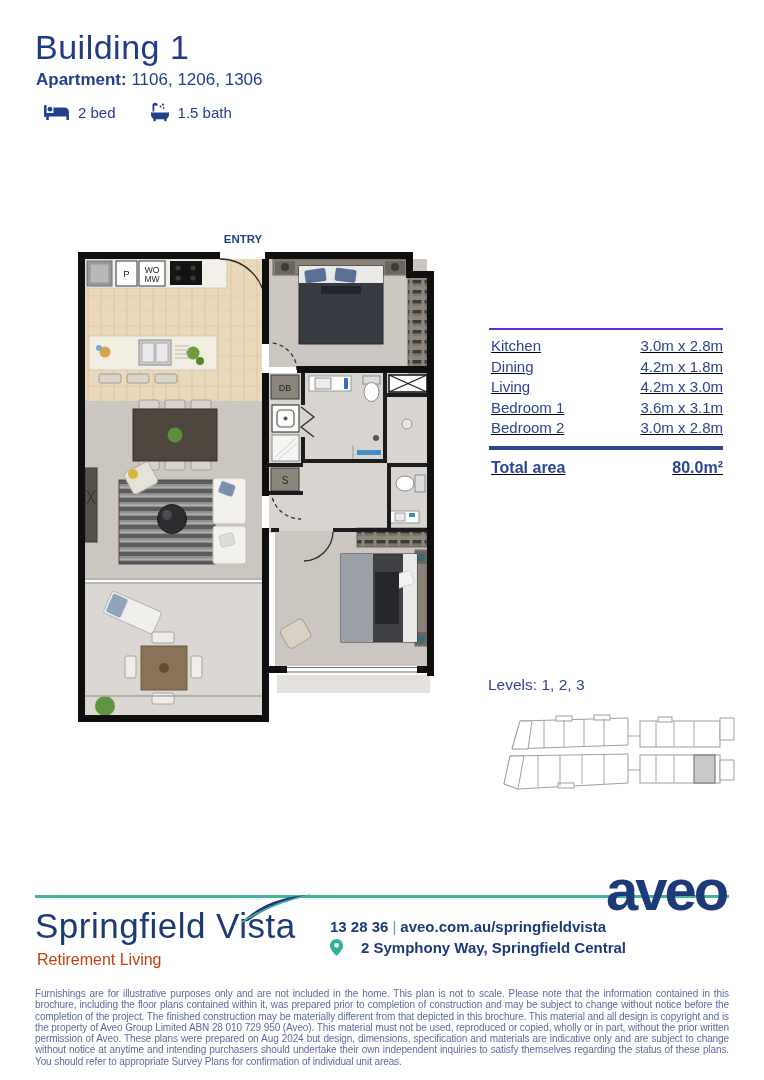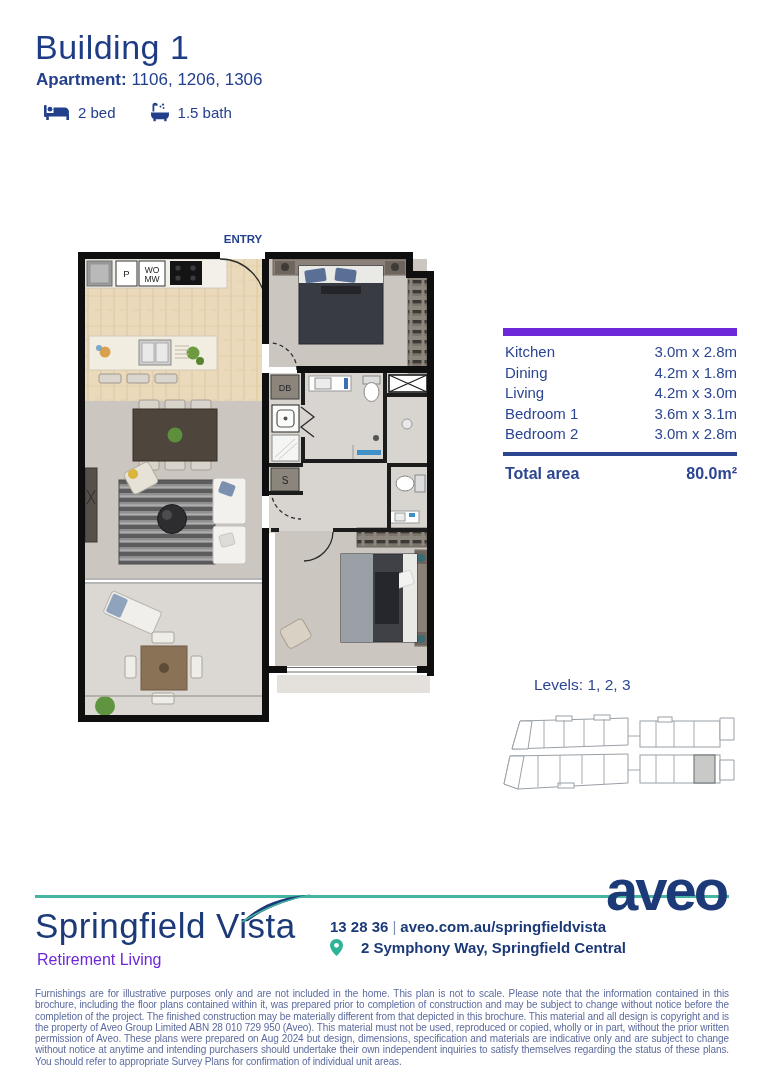--- a/index.html
+++ b/index.html
@@ -8,34 +8,34 @@
     font-family:"Liberation Sans", sans-serif;overflow:hidden;
   }
   .abs{position:absolute;}
   
   .title{left:35px;top:28px;font-size:34px;color:#1e3c85;letter-spacing:.5px;}
   .apt{left:36px;top:70px;font-size:17px;color:#23408c;}
   .apt b{font-weight:bold;}
   .features{left:36px;top:102px;display:flex;align-items:center;gap:26px;color:#23408c;font-size:15px;}
   .feature{display:flex;align-items:center;gap:8px;padding-left:8px;}
   
-  .dims{left:503px;top:328px;width:234px;border-top:8px solid #6d28d9;}
+  .dims{left:489px;top:328px;width:234px;border-top:2px solid #6d28d9;text-decoration:underline;}
   .tblock{padding:6px 0 7px 0;}
   .trow{display:flex;justify-content:space-between;font-size:15px;color:#2b4590;line-height:20.5px;}
   .trow .rname{padding-left:2px;}
   .tline{border-top:2px solid #2b4590;}
   .trow.total{font-size:16px;font-weight:bold;line-height:22px;padding:7px 0 0 0;align-items:flex-end;}
   .trow.total .rname{padding-left:2px;}
-  .levels{left:534px;top:676px;font-size:15.5px;color:#2b4590;}
+  .levels{left:488px;top:676px;font-size:15.5px;color:#2b4590;}
   
   .tealline{left:35px;top:895px;width:694px;height:3px;background:#45b5a2;}
   .brand{left:35px;top:906px;font-size:35px;color:#1d3a78;letter-spacing:.5px;white-space:nowrap;}
   .brandwrap{position:relative;display:inline-block;}
   .leaf{position:absolute;right:-16px;top:-12px;}
-  .tagline{left:37px;top:951px;font-size:16px;color:#6d28d9;}
+  .tagline{left:37px;top:951px;font-size:16px;color:#c2410c;}
   .contact{left:330px;top:916px;color:#1d3a78;font-size:15px;font-weight:bold;line-height:21px;}
   .contact .sep{color:#7f93bb;font-weight:normal;padding:0 4px;}
   .contact .addr{display:flex;align-items:center;gap:18px;}
   .aveologo{left:606px;top:856px;font-size:58px;font-weight:bold;color:#1d3a78;letter-spacing:-3px;}
   .disclaimer{
     left:35px;top:988px;width:694px;font-size:10px;line-height:11.3px;
     color:#5c6b9f;text-align:justify;letter-spacing:-0.1px;
   }
   svg{display:block;}
   .plan{left:75px;top:228px;}

